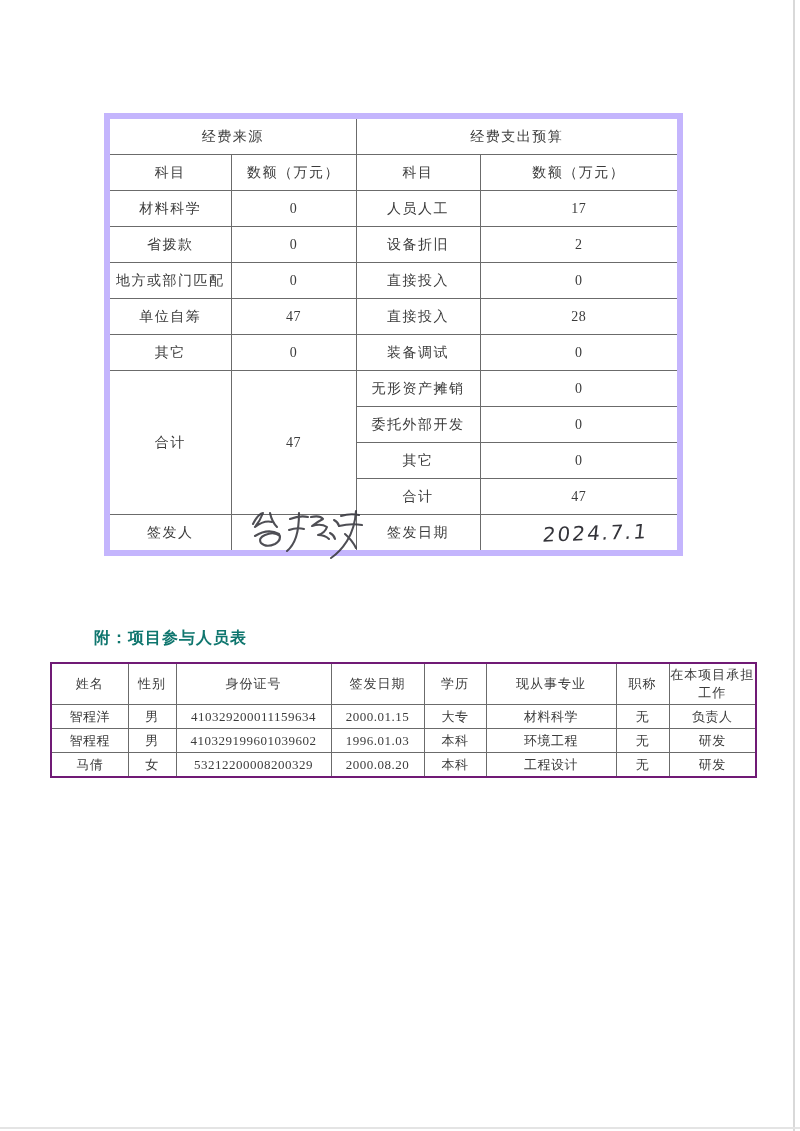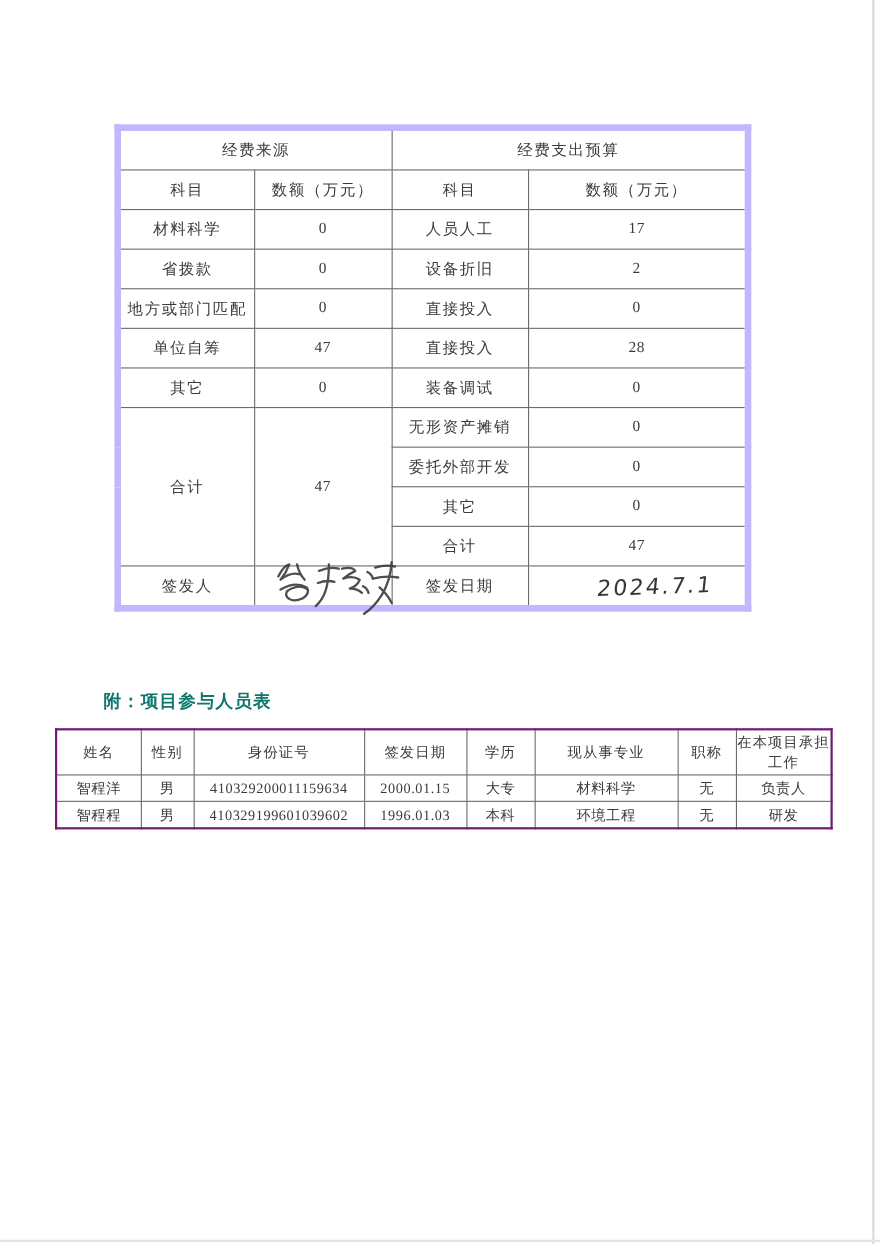--- a/index.html
+++ b/index.html
@@ -184,14 +184,24 @@
     <tr>
       <td>智程程</td>
       <td>男</td>
       <td>410329199601039602</td>
       <td>1996.01.03</td>
       <td>本科</td>
       <td>环境工程</td>
       <td>无</td>
       <td>研发</td>
     </tr>
+    <tr>
+      <td>马倩</td>
+      <td>女</td>
+      <td>53212200008200329</td>
+      <td>2000.08.20</td>
+      <td>本科</td>
+      <td>工程设计</td>
+      <td>无</td>
+      <td>研发</td>
+    </tr>
   </tbody>
 </table>
 
 </body></html>

